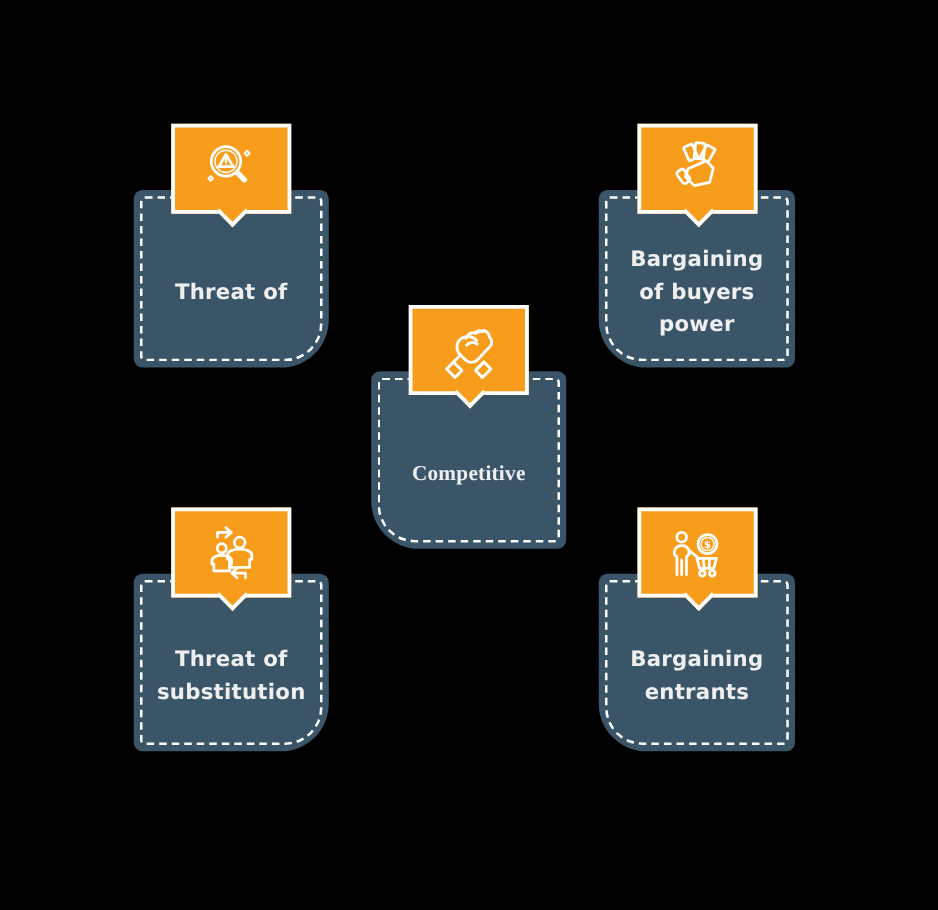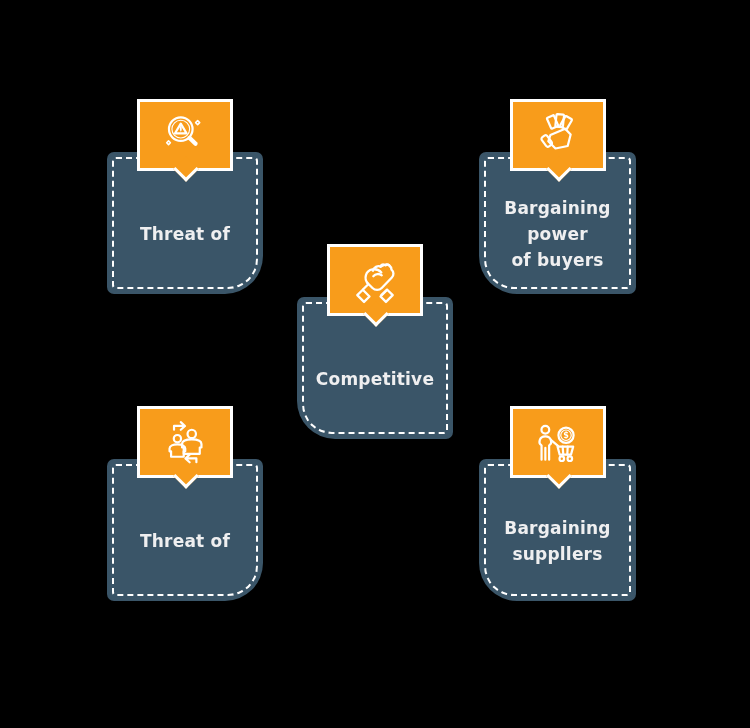--- a/index.html
+++ b/index.html
@@ -62,38 +62,38 @@
           <path d="M12.5 39 l2.2 2.2 -2.2 2.2 -2.2 -2.2 Z" stroke-width="1.6"></path>
         </g>
       </svg>
     </div>
   </div>
 
   <div class="card wide" style="left:479px;top:99px;">
     <div class="panel round-left">
       <div class="label">
         <span>Bargaining</span>
+        <span>of buyers</span>
         <span>power</span>
-        <span>of buyers</span>
       </div>
     </div>
     <div class="bubble">
       <svg class="icon" viewBox="0 0 64 64">
         <g stroke="#fff" stroke-width="2.2" fill="none" stroke-linecap="round" stroke-linejoin="round">
           <rect x="29.5" y="7.5" width="9" height="15" rx="1.2" transform="rotate(6 34 15)"></rect>
           <rect x="21" y="9.5" width="9" height="14" rx="1.2" transform="rotate(-24 25.5 16.5)"></rect>
           <rect x="37" y="10.5" width="9" height="14" rx="1.2" transform="rotate(30 41.5 17.5)"></rect>
           <path d="M23 32 L40.5 24.5 L47 31.5 L43.5 45 L29 48 L20.5 39.5 Z"></path>
           <rect x="14.5" y="32.5" width="8" height="13.5" rx="2.5" transform="rotate(-36 18.5 39)"></rect>
         </g>
       </svg>
     </div>
   </div>
 
-  <div class="card" style="left:297px;top:244px;">
+  <div class="card" style="left:297px;top:244px;font-family:Liberation Serif, serif;">
     <div class="panel round-left">
       <div class="label">
         <span>Competitive</span>
       </div>
     </div>
     <div class="bubble">
       <svg class="icon" viewBox="0 0 64 64">
         <g stroke="#fff" stroke-width="2.3" fill="none" stroke-linecap="round" stroke-linejoin="round">
           <path d="M11 50 l8 8 6.5 -6.5 -8 -8 Z"></path>
           <path d="M53 50 l-8 8 -6.5 -6.5 8 -8 Z"></path>
@@ -105,41 +105,42 @@
           <path d="M30 27.5 c2.5 -3 7 -3.5 10 -1"></path>
         </g>
       </svg>
     </div>
   </div>
 
   <div class="card" style="left:107px;top:406px;">
     <div class="panel">
       <div class="label">
         <span>Threat of</span>
+        <span>substitution</span>
       </div>
     </div>
     <div class="bubble">
       <svg class="icon" viewBox="0 0 64 64">
         <g stroke="#fff" stroke-width="2.2" fill="none" stroke-linecap="round" stroke-linejoin="round">
           <path d="M19 17.5 v-4.5 h12.5 m-4.5 -4.5 l5 4.5 -5 4.5"></path>
           <circle cx="40" cy="22.5" r="5"></circle>
           <path d="M30.5 46 v-7.5 h-2 v-4 c0 -3.6 5 -5.6 11.5 -5.6 s11.5 2 11.5 5.6 v4 h-2 v7.5 z"></path>
           <circle cx="23" cy="28" r="4.3"></circle>
           <path d="M15.5 49.5 v-6.5 h-1.8 v-3.4 c0 -3 4.2 -4.8 9.3 -4.8 s9.3 1.8 9.3 4.8 v3.4 h-1.8 v6.5 z"></path>
           <path d="M45.5 56 v-4.5 h-12.5 m4.5 4.5 l-5 -4.5 5 -4.5"></path>
         </g>
       </svg>
     </div>
   </div>
 
   <div class="card wide" style="left:479px;top:406px;">
     <div class="panel round-left">
       <div class="label">
         <span>Bargaining</span>
-        <span>suppllers</span>
+        <span>entrants</span>
       </div>
     </div>
     <div class="bubble">
       <svg class="icon" viewBox="0 0 64 64">
         <g stroke="#fff" stroke-width="2.2" fill="none" stroke-linecap="round" stroke-linejoin="round">
           <circle cx="17" cy="17.5" r="4.6"></circle>
           <path d="M12.5 53 v-17 c-2 -1.2 -3 -3.4 -2.2 -6 c0.9 -3 3.8 -4.6 6.7 -4.6 s5.8 1.6 6.7 4.6 c0.8 2.6 -0.2 4.8 -2.2 6 v17"></path>
           <line x1="17" y1="39" x2="17" y2="53"></line>
           <path d="M23.5 29.5 l8.5 7"></path>
           <path d="M31.5 37.5 h18.5 l-2.6 9.5 h-13.4 z"></path>

